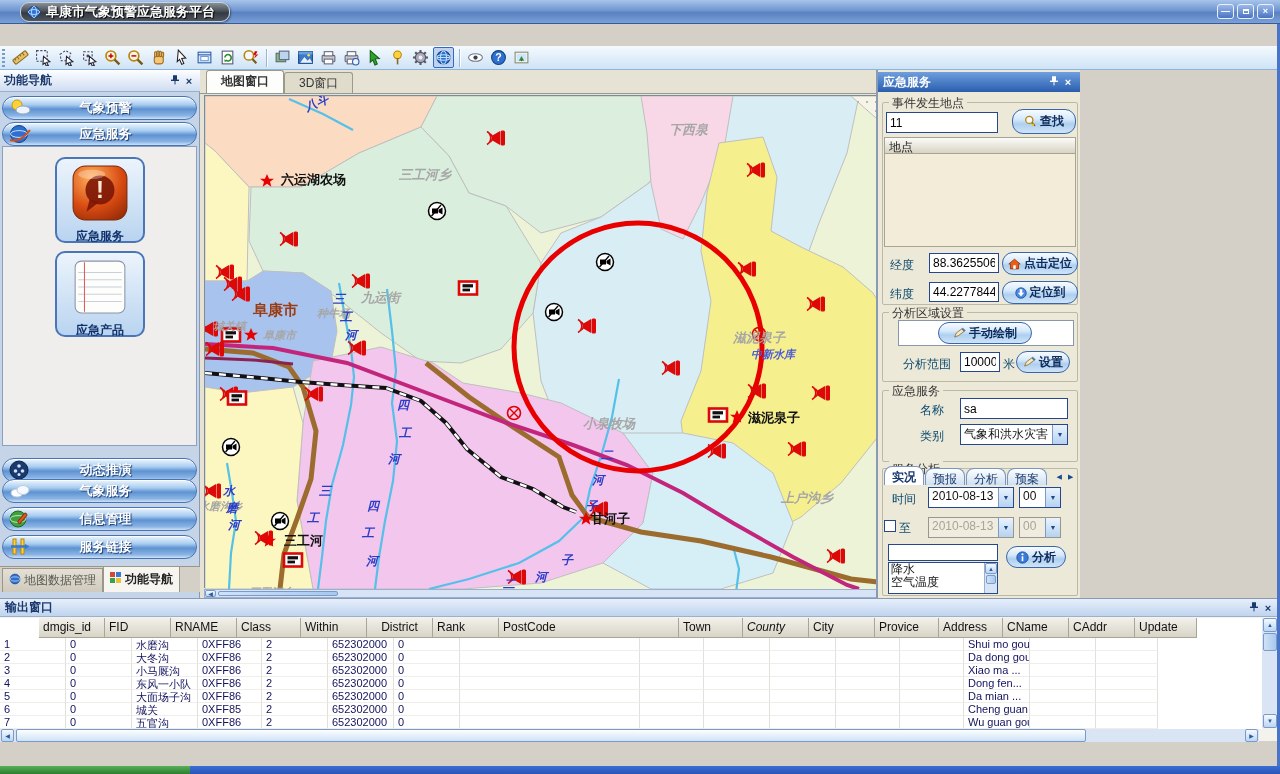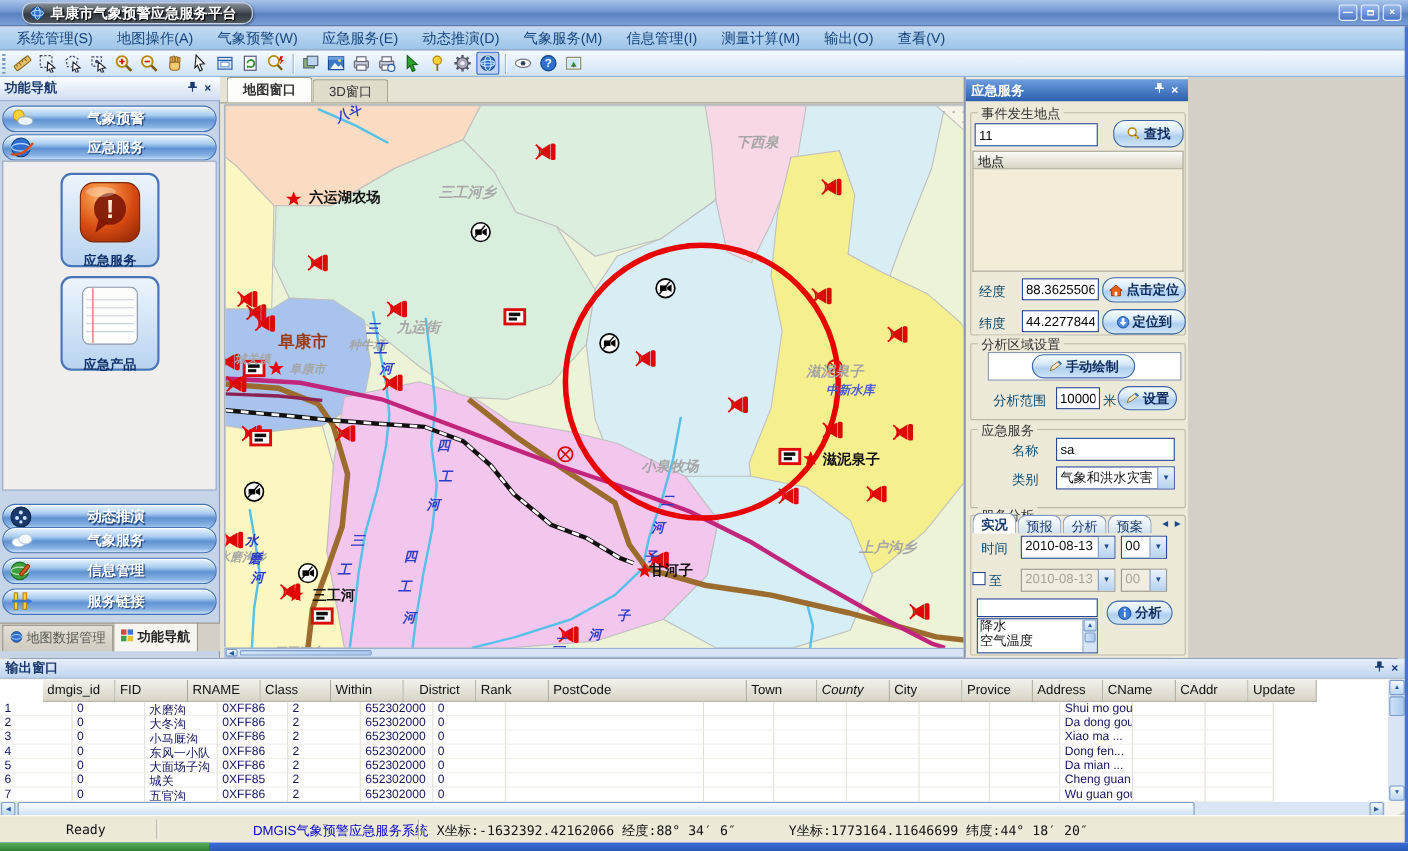--- a/index.html
+++ b/index.html
@@ -90,21 +90,21 @@
   .svc-tab{border:1px solid #7a96c0;border-bottom:none;border-radius:8px 8px 0 0;background:linear-gradient(#fdfeff,#cfe0f2);padding:2px 7px;font-size:12px;color:#1a3a6e;height:17px;}
   .svc-tab.active{background:#fff;font-weight:bold;height:19px;}
   .tab-scroll{position:absolute;width:22px;height:13px;display:flex;gap:1px;}
   .tab-scroll span{flex:1;font-size:7px;color:#1a4a8e;text-align:center;line-height:13px;}
   .cbx{position:absolute;width:12px;height:12px;border:1px solid #26478e;background:#fff;}
   .lst{position:absolute;border:1px solid #26478e;background:#fff;overflow:hidden;}
   .lst .it{font-size:12px;color:#111;padding:0 2px;line-height:13px;white-space:nowrap;}
   .lst .sb{position:absolute;right:0;top:0;bottom:0;width:13px;background:#d6e4f6;border-left:1px solid #9ab0d0;}
 
   
-  .output{position:absolute;left:0;top:598px;width:1280px;height:143px;background:#f4f2ec;border-top:1px solid #8a9ab4;border-radius:13px;}
+  .output{position:absolute;left:0;top:598px;width:1280px;height:143px;background:#f4f2ec;border-top:1px solid #8a9ab4;}
   .out-title{position:absolute;left:0;top:0;width:1280px;height:18px;background:linear-gradient(#e7effb,#bfd4ee);
     border-bottom:1px solid #9ab0cc;font-size:12px;font-weight:bold;color:#1a3a6e;display:flex;align-items:center;padding:0 5px;}
   .out-title .sp{flex:1;}
   .grid{position:absolute;left:0;top:19px;width:1262px;height:111px;overflow:hidden;background:#fff;font-family:"DejaVu Sans Mono",monospace;}
   .g-head{display:flex;height:20px;margin-left:39px;}
   .g-head .th{background:linear-gradient(#f2f0ea,#d8d4c6);border-right:1px solid #a8a496;border-bottom:1px solid #a8a496;
     font-size:12px;color:#111;padding:2px 4px;overflow:hidden;white-space:nowrap;flex:none;}
   .g-row{display:flex;height:13px;}
   .g-row .td{border-right:1px solid #e2e0da;font-size:11px;color:#13135e;padding:0 4px;overflow:hidden;white-space:nowrap;flex:none;border-bottom:1px solid #f0eee8;}
   .hscroll{position:absolute;left:0;top:130px;width:1259px;height:13px;background:#d9e5f4;}
@@ -132,32 +132,20 @@
       </svg>
       <span class="title-text">阜康市气象预警应急服务平台</span>
     </div>
     <div class="win-btns">
       <div class="win-btn">—</div>
       <div class="win-btn"><span class="restore-glyph"></span></div>
       <div class="win-btn">×</div>
     </div>
   </div>
 
-  <div class="menubar" id="menubar">
-      <div class="menu-item">系统管理(S)</div>
-      <div class="menu-item">地图操作(A)</div>
-      <div class="menu-item">气象预警(W)</div>
-      <div class="menu-item">应急服务(E)</div>
-      <div class="menu-item">动态推演(D)</div>
-      <div class="menu-item">气象服务(M)</div>
-      <div class="menu-item">信息管理(I)</div>
-      <div class="menu-item">测量计算(M)</div>
-      <div class="menu-item">输出(O)</div>
-      <div class="menu-item">查看(V)</div>
-    </div>
 
   <div class="toolbar" id="toolbar">
       <div class="tb-grip"></div>
       <button class="tb-btn">
         <svg width="17" height="17" viewBox="0 0 16 16">
           <g transform="rotate(-38 8 8)">
             <rect x="0.5" y="5.5" width="15" height="5" rx="1" fill="#e8c06a" stroke="#8a6a20"></rect>
             <path d="M3 5.5v2M6 5.5v3M9 5.5v2M12 5.5v3" stroke="#8a6a20" fill="none"></path>
           </g>
         </svg>
@@ -1088,25 +1076,17 @@
       <div class="sb-thumb" style="left:16px;top:0;width:1070px;height:13px;background:linear-gradient(#fdfeff,#cfe2f6);"></div>
       <div class="sb-arrow" style="right:1px;top:0;width:13px;height:13px;">▶</div>
     </div>
     <div class="vscroll">
       <div class="sb-arrow" style="left:1px;top:0;width:14px;height:14px;">▲</div>
       <div class="sb-thumb" style="left:1px;top:15px;width:14px;height:18px;"></div>
       <div class="sb-arrow" style="left:1px;bottom:0;width:14px;height:14px;">▼</div>
     </div>
   </div>
 
-  <div class="statusbar">
-    <span class="sb-item" style="left:60px;">Ready</span>
-    <span class="sb-sep" style="left:142px;"></span>
-    <span class="sb-item" style="left:230px;color:#0000cc;font-family:'Liberation Sans',sans-serif;">DMGIS气象预警应急服务系统</span>
-    <span class="sb-sep" style="left:380px;"></span>
-    <span class="sb-item" style="left:397px;">X坐标:-1632392.42162066 经度:88° 34′ 6″</span>
-    <span class="sb-item" style="left:717px;">Y坐标:1773164.11646699 纬度:44° 18′ 20″</span>
-  </div>
   <div class="taskbar">
       <div class="task-start"></div>
     </div>
   <div class="app-edge"></div>
 </div>
 
 </body></html>

